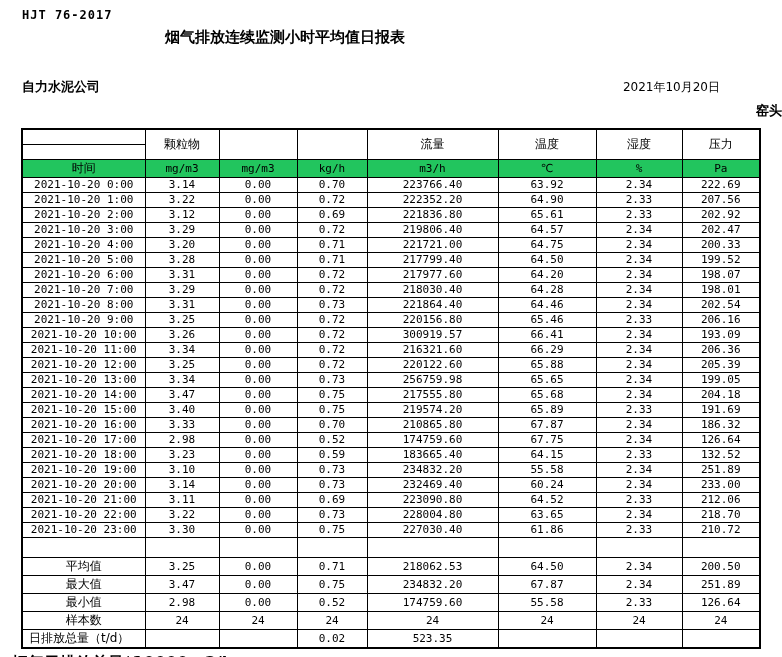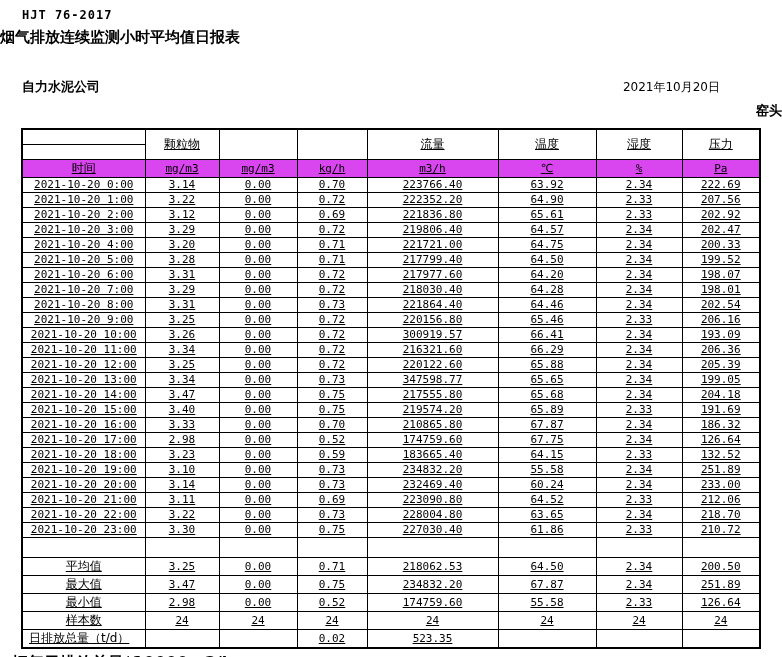--- a/index.html
+++ b/index.html
@@ -8,21 +8,21 @@
     font-family:"DejaVu Sans","Liberation Sans",sans-serif;
     color:#000;
   }
   .doc-code{
     margin:8px 0 0 22px;
     font-size:12px;font-weight:bold;
     font-family:"DejaVu Sans Mono","DejaVu Sans",monospace;
     letter-spacing:1px;
   }
   .title{
-    width:570px;margin-top:6px;
+    width:570px;margin-top:6px;text-align:center;
     font-size:15px;font-weight:bold;
   }
   .meta{
     display:flex;justify-content:space-between;align-items:flex-end;
     margin:20px 62px 0 22px;
   }
   .company{font-size:13px;font-weight:bold;}
   .date{font-size:12px;font-weight:normal;margin-top:12px;}
   .site{margin:6px 0 0 22px;font-size:13px;font-weight:bold;text-align:right;}
 
@@ -33,23 +33,23 @@
     font-size:11px;
   }
   td{
     border:1px solid #000;
     text-align:center;vertical-align:middle;
     padding:0;overflow:hidden;white-space:nowrap;
     font-family:"DejaVu Sans Mono","DejaVu Sans",monospace;
     font-size:11px;
   }
   thead .grp td{font-family:"DejaVu Sans","Liberation Sans",sans-serif;font-size:12px;}
-  tr{height:15px;text-decoration:underline;}
+  tr{height:15px;}
   tr.unit-row{height:17px;}
-  tr.unit-row td{background:#d946ef;}
+  tr.unit-row td{background:#22c55e;}
   tr.unit-row td.time-hd{font-family:"DejaVu Sans","Liberation Sans",sans-serif;font-size:12px;}
   tr.spacer-row{height:20px;}
   tbody.summary td:first-child{font-family:"DejaVu Sans","Liberation Sans",sans-serif;font-size:12px;}
   tbody.summary tr.total-row td:first-child{text-align:left;padding-left:6px;}
 
   .footer{margin:4px 0 0 12px;}
   .footer-note{
     font-size:16px;font-weight:bold;
     font-family:"DejaVu Sans","Liberation Sans",sans-serif;
   }
@@ -234,21 +234,21 @@
           <td>220122.60</td>
           <td>65.88</td>
           <td>2.34</td>
           <td>205.39</td>
         </tr>
         <tr>
           <td>2021-10-20 13:00</td>
           <td>3.34</td>
           <td>0.00</td>
           <td>0.73</td>
-          <td>347598.77</td>
+          <td>256759.98</td>
           <td>65.65</td>
           <td>2.34</td>
           <td>199.05</td>
         </tr>
         <tr>
           <td>2021-10-20 14:00</td>
           <td>3.47</td>
           <td>0.00</td>
           <td>0.75</td>
           <td>217555.80</td>

